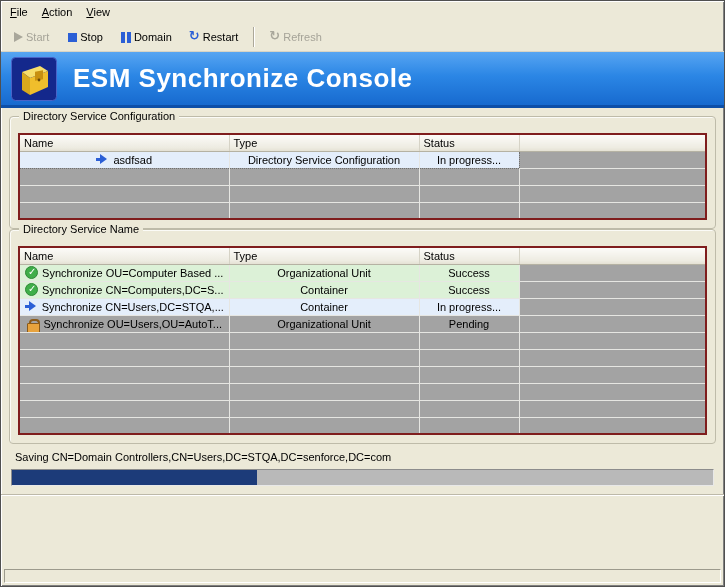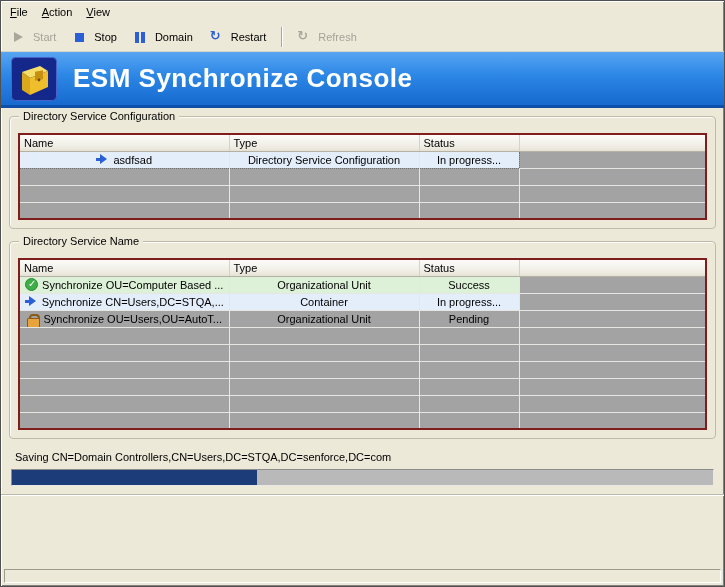--- a/index.html
+++ b/index.html
@@ -33,21 +33,21 @@
   
   .menubar { height:21px; flex:0 0 21px; display:flex; align-items:center; padding-left:2px; }
   .menu-item { padding:2px 7px; cursor:default; }
   .menu-item u { text-decoration:underline; }
 
   
   .toolbar {
     height:30px; flex:0 0 30px; display:flex; align-items:center;
     padding-left:4px; gap:2px; border-bottom:1px solid #D8D4C4;
   }
-  .tb-btn { display:flex; align-items:center; gap:8px; padding:3px 8px 3px 6px; color:#000; cursor:default; }
+  .tb-btn { display:flex; align-items:center; gap:1px; padding:3px 8px 3px 6px; color:#000; cursor:default; }
   .tb-btn.disabled { color:#A5A398; }
   .tb-sep { width:2px; height:20px; border-left:1px solid #ACA899; border-right:1px solid #FFFFFF; margin:0 5px; }
   .tbi { width:14px; height:14px; position:relative; display:inline-block; }
   .tbi-play::before { content:""; position:absolute; left:3px; top:2px;
     border-left:9px solid var(--accent-blue); border-top:5px solid transparent; border-bottom:5px solid transparent; }
   .disabled .tbi-play::before { border-left-color:#A9A79B; }
   .tbi-stop::before { content:""; position:absolute; left:3px; top:3px; width:9px; height:9px; background:var(--accent-blue); }
   .tbi-pause::before,.tbi-pause::after { content:""; position:absolute; top:2px; width:4px; height:11px; background:var(--accent-blue); }
   .tbi-pause::before { left:2px; } .tbi-pause::after { left:8px; }
   .tbi-restart::before,.tbi-refresh::before { content:"\21bb"; position:absolute; left:1px; top:-2px;
@@ -60,21 +60,21 @@
     background:linear-gradient(180deg,#57A5F2 0%, #2B86E5 45%, #176ACF 100%);
     border-bottom:3px solid #0D4FA8;
     display:flex; align-items:center; padding-left:10px; gap:16px;
   }
   .banner-title { color:#FFFFFF; font-size:26px; font-weight:bold; letter-spacing:0.5px; }
 
   
   .content { padding:8px 8px 0 8px; flex:0 0 auto; }
   .groupbox {
     position:relative; border:1px solid #BEBBA9; border-radius:4px;
-    padding:16px 8px 8px 8px; margin-bottom:12px;
+    padding:16px 8px 8px 8px; margin-bottom:0;
     box-shadow: inset 1px 1px 0 rgba(255,255,255,0.8);
   }
   .groupbox-label {
     position:absolute; top:-7px; left:9px; background:#ECE9D8; padding:0 4px; color:#000;
   }
 
   .lv { width:100%; border-collapse:collapse; table-layout:fixed; background:#a3a3a3;
     border:2px solid #7f1d1d; }
   .lv th {
     height:17px; padding:1px 4px; text-align:left; font-weight:normal; font-size:11px;
@@ -238,20 +238,26 @@
               <th></th>
             </tr>
           </thead>
           <tbody>
             <tr class="row-success">
               <td class="name-cell"><span class="ric ric-success"></span><span class="nm">Synchronize OU=Computer Based ...</span></td>
               <td>Organizational Unit</td>
               <td>Success</td>
               <td></td>
             </tr>
+            <tr class="row-success">
+              <td class="name-cell"><span class="ric ric-success"></span><span class="nm">Synchronize CN=Computers,DC=S...</span></td>
+              <td>Container</td>
+              <td>Success</td>
+              <td></td>
+            </tr>
             <tr class="row-progress">
               <td class="name-cell"><span class="ric ric-arrow"></span><span class="nm">Synchronize CN=Users,DC=STQA,...</span></td>
               <td>Container</td>
               <td>In progress...</td>
               <td></td>
             </tr>
             <tr class="row-pending">
               <td class="name-cell"><span class="ric ric-lock"></span><span class="nm">Synchronize OU=Users,OU=AutoT...</span></td>
               <td>Organizational Unit</td>
               <td>Pending</td>

